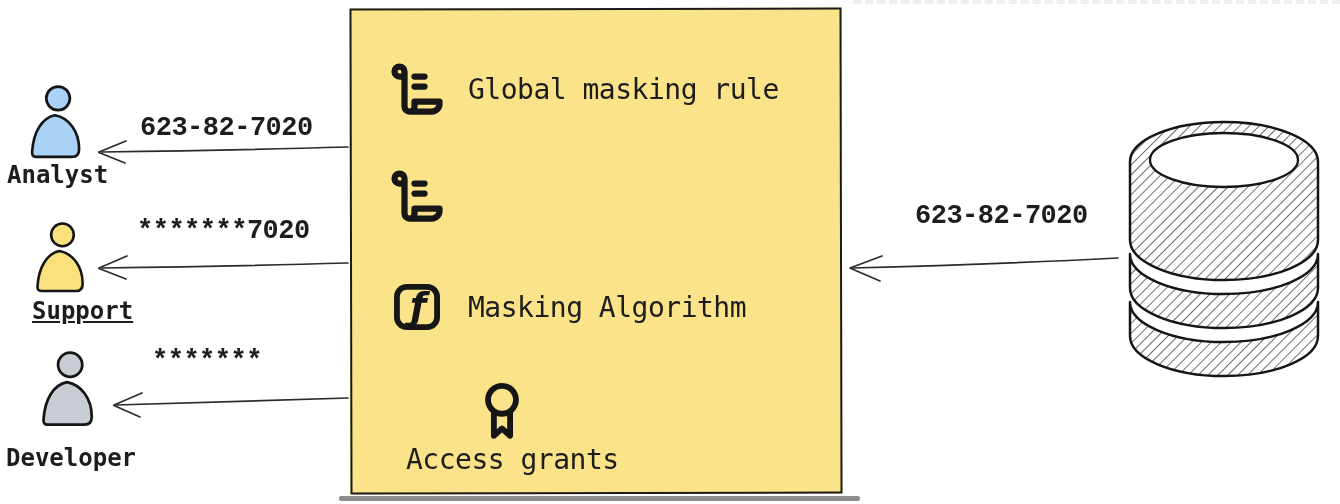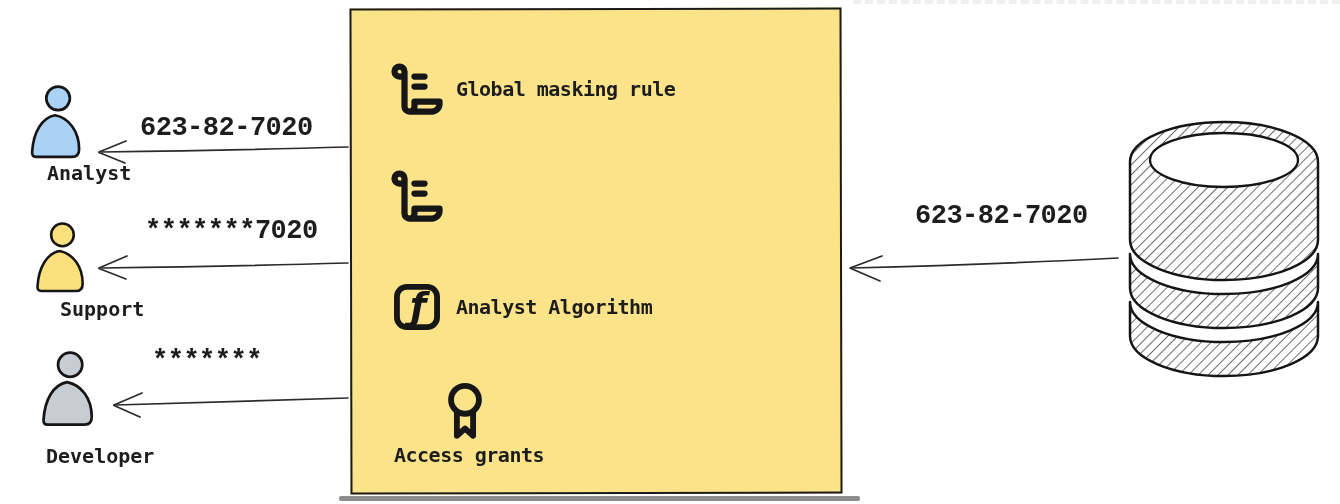--- a/index.html
+++ b/index.html
@@ -17,25 +17,25 @@
     position:absolute; left:350px; top:8px; width:492px; height:486px;
     background:var(--box-fill,#FBE38A); border:2.5px solid var(--box-border,#1b1b1b);
     transform:rotate(-0.12deg);
   }
   .panel-shadow {
     position:absolute; left:339px; top:496px; width:521px; height:5px;
     background:var(--shadow,#8d8d8d); border-radius:2px;
   }
   .rule-row { position:absolute; left:386px; display:flex; align-items:center; height:64px; }
   .rule-row .icon-slot { width:62px; display:flex; justify-content:center; align-items:center; flex:none; }
-  .rule-label { margin-left:8px; font-size:20px; font-weight:bold; white-space:nowrap; letter-spacing:-0.5px; }
+  .rule-label { margin-left:20px; font-size:28px; font-weight:normal; white-space:nowrap; letter-spacing:-0.5px; }
   .row-0 { top:57px; } .row-1 { top:164px; } .row-2 { top:275px; } .row-3 { top:379px;flex-direction:column; }
   
   .user-icon { position:absolute; }
-  .user-label { position:absolute; font-size:20px; font-weight:bold; white-space:nowrap;margin-left:40px; }
+  .user-label { position:absolute; font-size:24px; font-weight:bold; white-space:nowrap; }
   .value-label { position:absolute; font-size:27px; font-weight:bold; white-space:nowrap; letter-spacing:-0.5px; line-height:1.15;font-family:Liberation Mono, monospace; }
   .arrow-svg, .db-svg { position:absolute; }
   svg { display:block; }
 </style>
 </head>
 <body>
 
 <div class="canvas">
 
   <div class="top-dashes"></div>
@@ -68,21 +68,21 @@
     </span>
   </div>
 
   <div class="rule-row row-2">
     <span class="icon-slot">
       <svg width="56" height="56" viewBox="0 0 24 24" fill="none" stroke="#161616" stroke-width="2.5" stroke-linecap="round" stroke-linejoin="round">
         <rect x="3.4" y="3.4" width="17.2" height="17.2" rx="4.2"></rect>
         <text x="12.5" y="17.2" text-anchor="middle" font-family="DejaVu Sans, sans-serif" font-size="16" font-style="italic" font-weight="bold" fill="#161616" stroke="none">ƒ</text>
       </svg>
     </span>
-    <span class="rule-label">Analyst Algorithm</span>
+    <span class="rule-label">Masking Algorithm</span>
   </div>
 
   <div class="rule-row row-3">
     <span class="icon-slot">
       <svg width="54" height="64" viewBox="0 0 24 28" fill="none" stroke="#161616" stroke-width="2.6" stroke-linecap="round" stroke-linejoin="round">
         <circle cx="12" cy="9" r="6.2"></circle>
         <path d="M8.4 14.6 L8.4 25 L12 21.8 L15.6 25 L15.6 14.6"></path>
       </svg>
     </span>
     <span class="rule-label">Access grants</span>
@@ -103,22 +103,22 @@
         <path d="M33 26 L7 15.5"></path>
     </g>
   </svg>
 
   <div class="user-icon" style="left:26px; top:221px;">
     <svg width="67" height="75" viewBox="0 0 68 76" fill="none" stroke="#151515" stroke-width="2.6" stroke-linejoin="round">
       <circle cx="37" cy="14" r="11.5" style="fill:var(--support-fill)"></circle>
       <path d="M50.5 71 L15.5 71 Q11.3 71 11.7 66 C13 47 21 33 34 30.5 C47.5 33 57.5 46 57.5 63.5 Q57.5 71 50.5 71 Z" style="fill:var(--support-fill)"></path>
     </svg>
   </div>
-  <div class="user-label" style="left:20px; top:297px;">Support</div>
-  <div class="value-label" style="left:145px; top:216px;text-align:right;">*******7020</div>
+  <div class="user-label" style="left:32px; top:297px;text-decoration:underline;">Support</div>
+  <div class="value-label" style="left:137px; top:216px;text-align:right;">*******7020</div>
   <svg class="arrow-svg" style="left:92px; top:251px;" width="258" height="30" viewBox="0 0 258 30">
     <g fill="none" stroke="#2b2b2b" stroke-width="1.7" stroke-linecap="round">
       <path d="M256 12 Q150 15 10 17"></path>
       <path d="M35 5 L7 17"></path>
         <path d="M34 28 L7 17.5"></path>
     </g>
   </svg>
 
   <div class="user-icon" style="left:31px; top:350px;">
     <svg width="72" height="80" viewBox="0 0 68 76" fill="none" stroke="#151515" stroke-width="2.6" stroke-linejoin="round">

